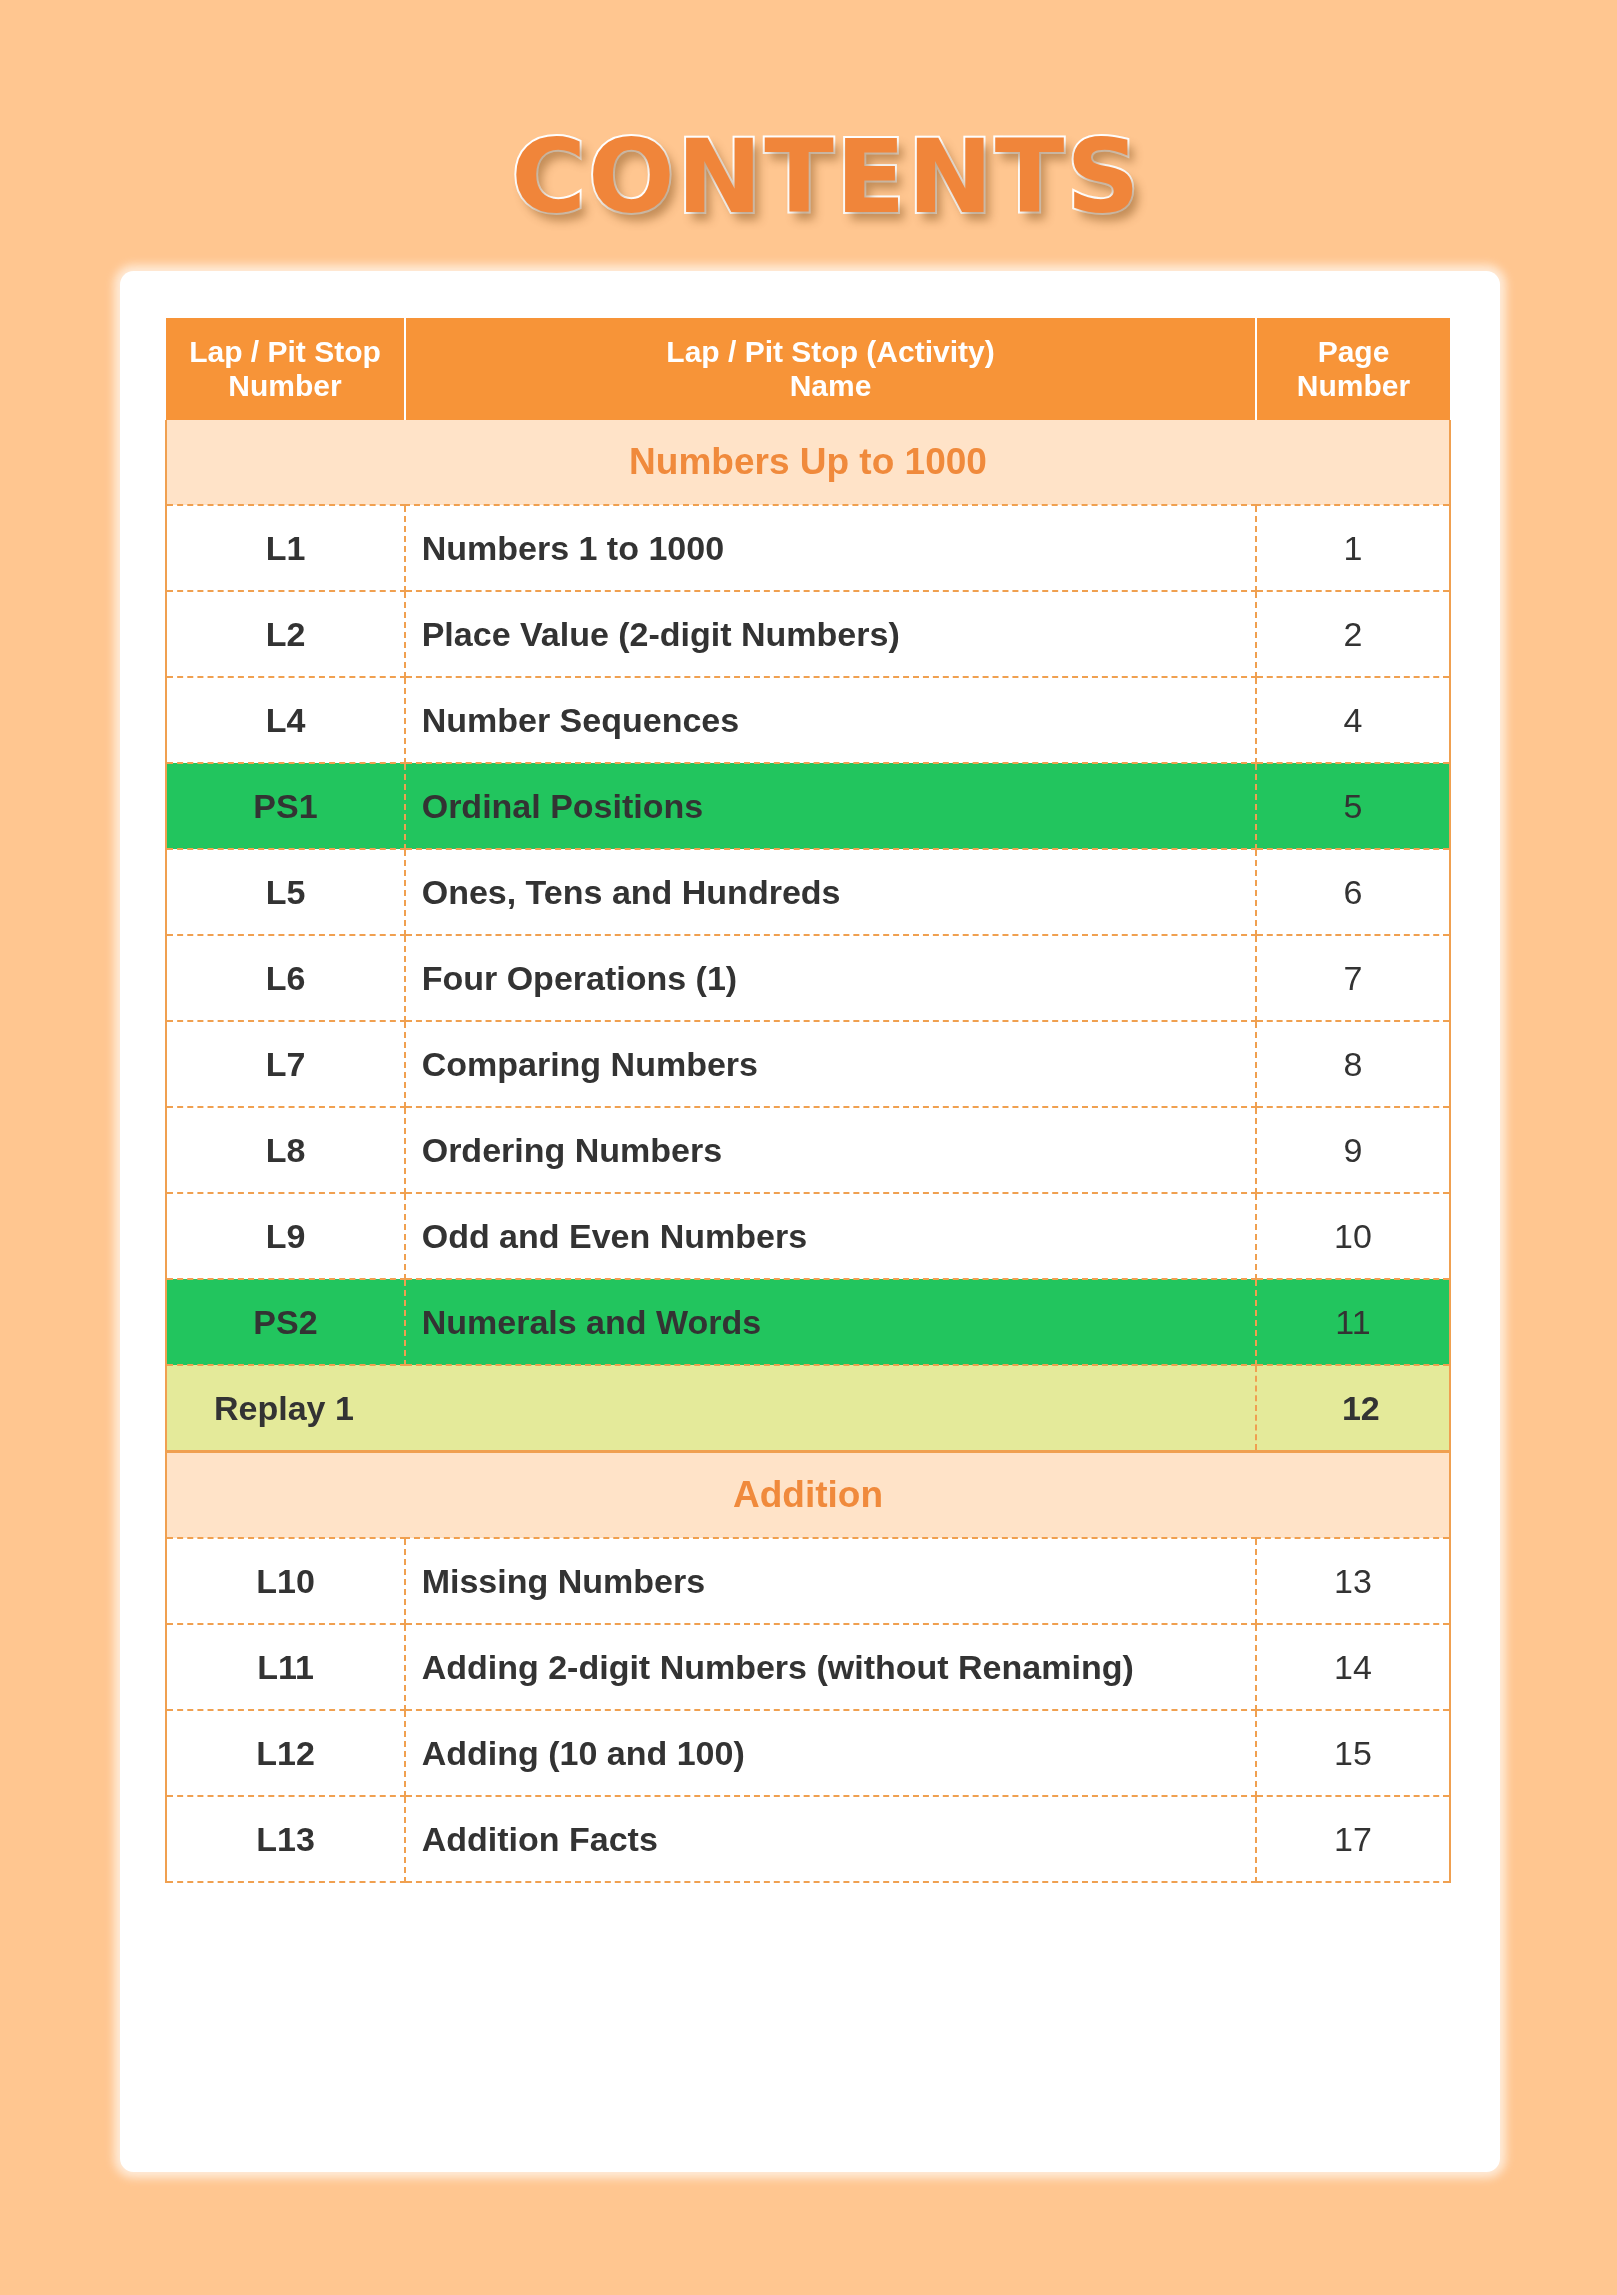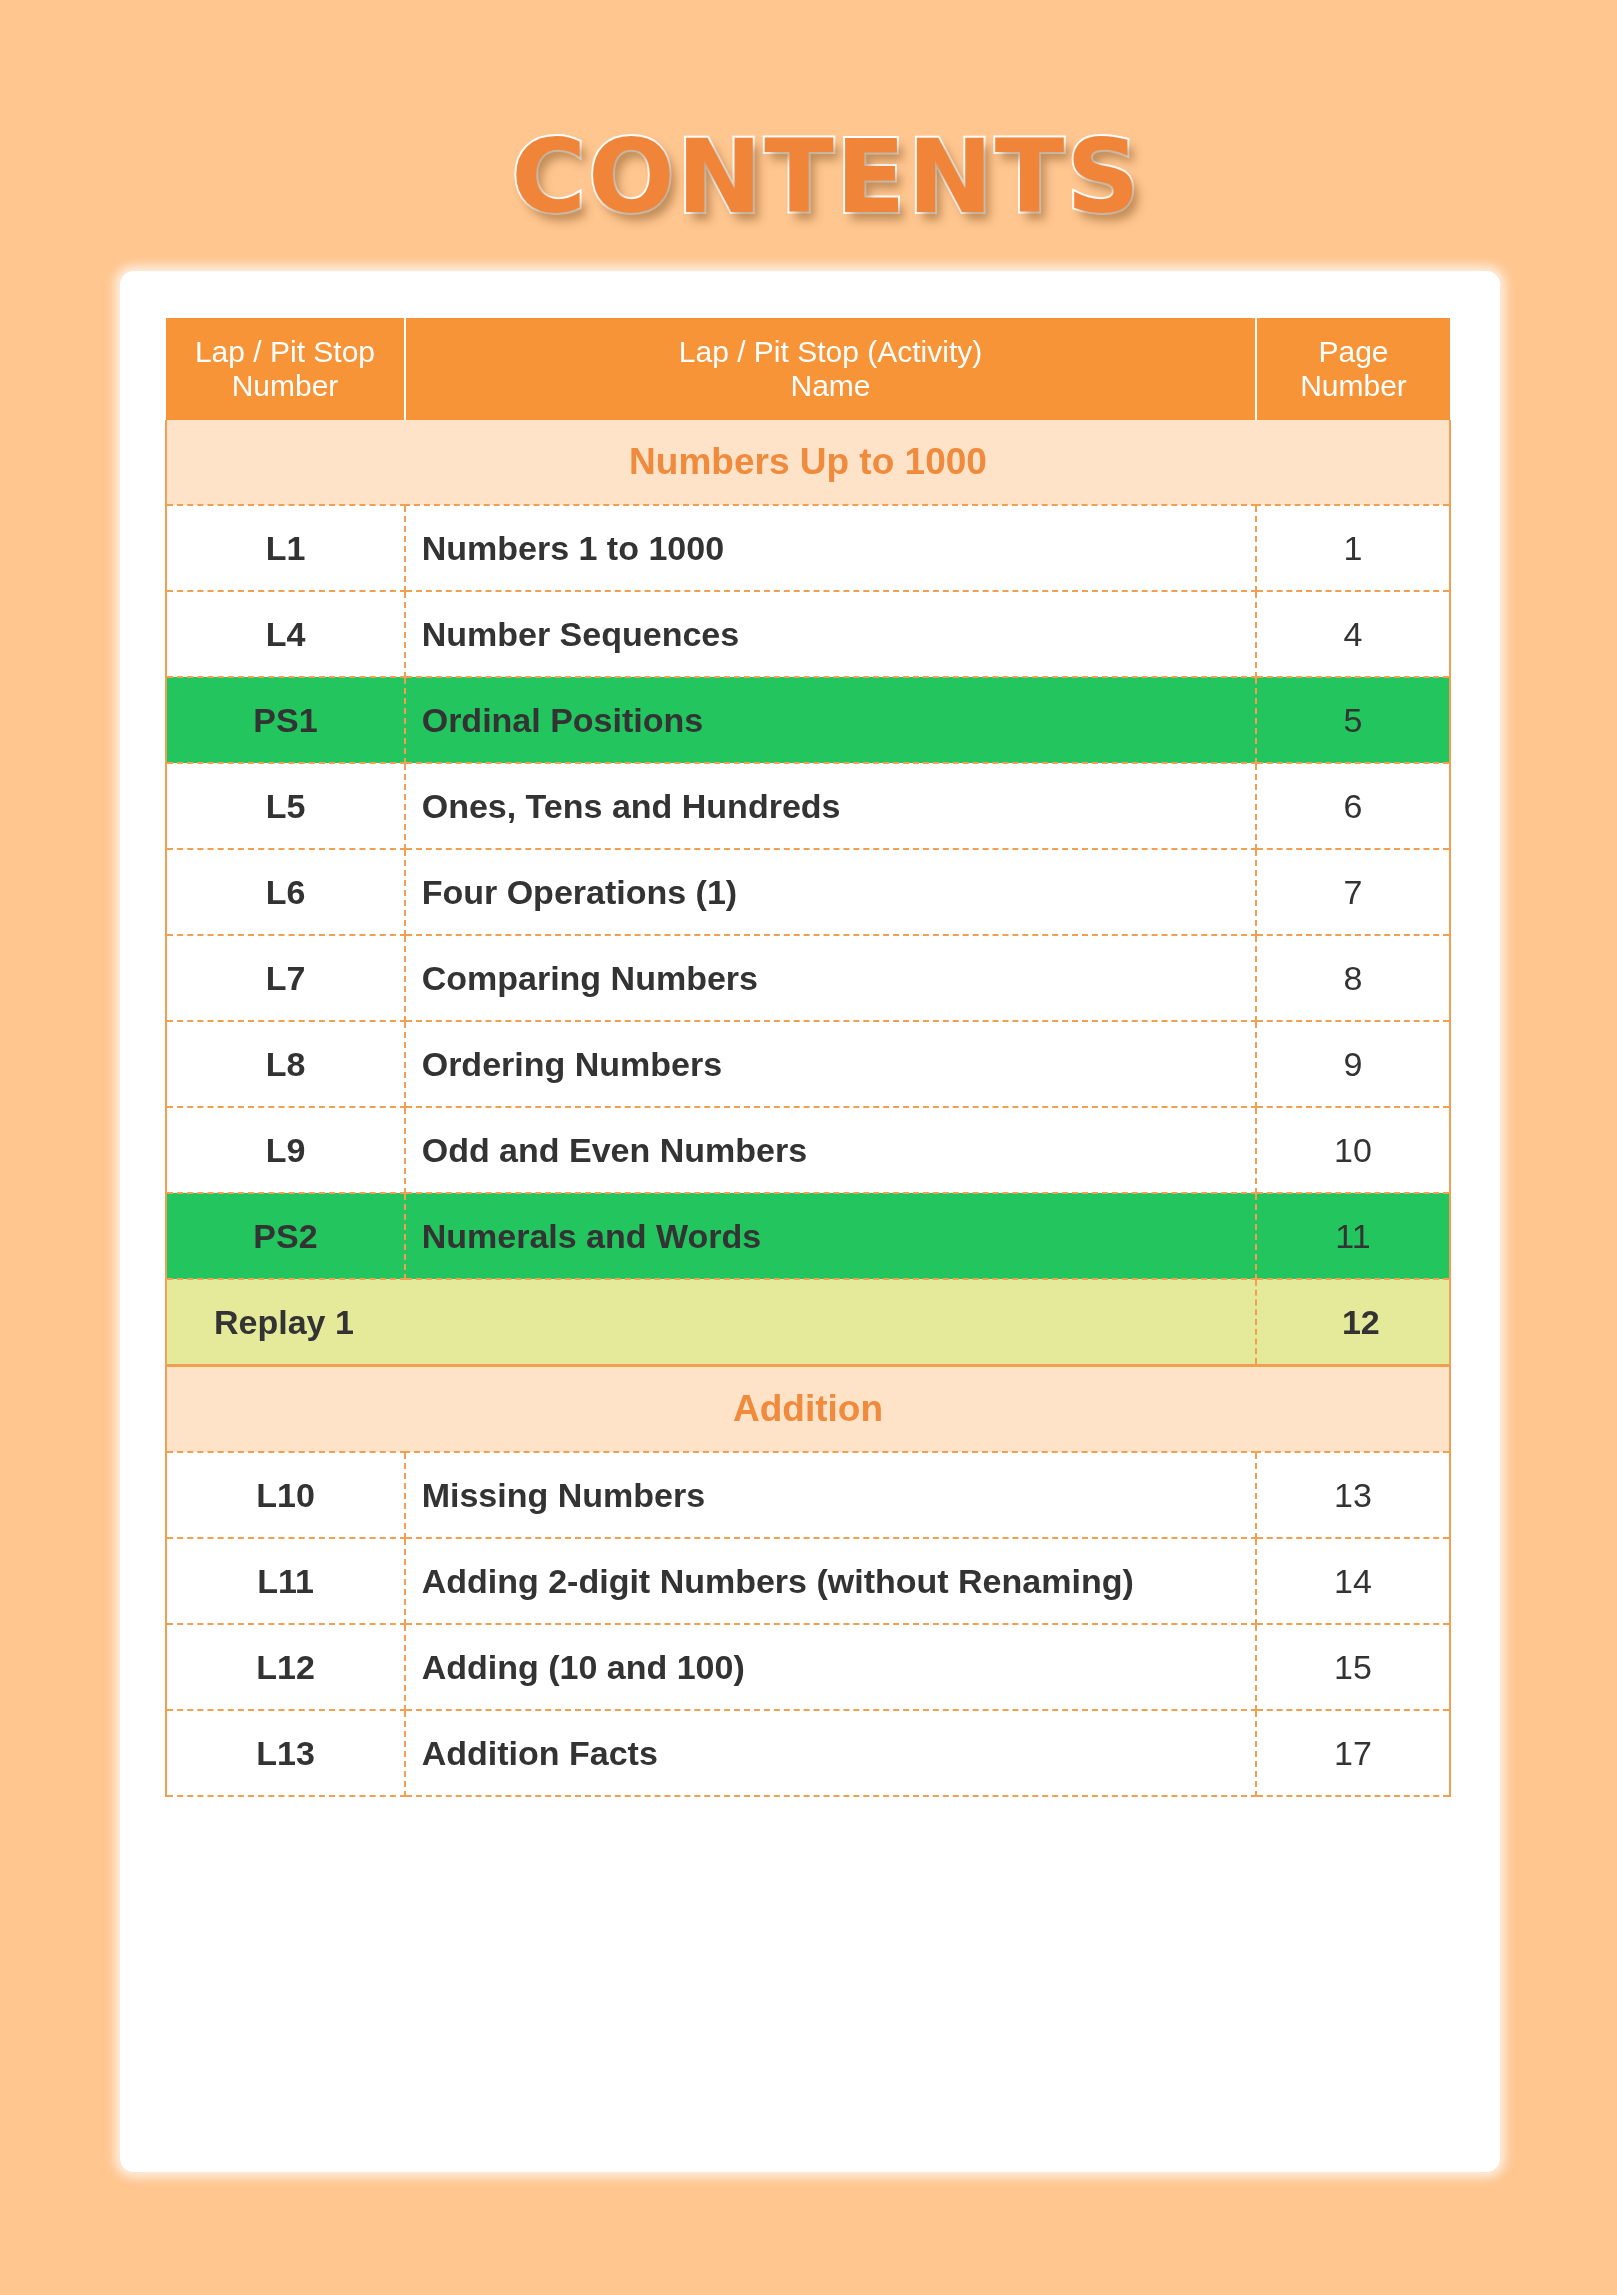--- a/index.html
+++ b/index.html
@@ -39,21 +39,21 @@
       width: 1284px;
       border-collapse: collapse;
       table-layout: fixed;
     }
     col.c1 { width: 239px; }
     col.c2 { width: 851px; }
     col.c3 { width: 194px; }
     th {
       background: #f79438;
       color: #ffffff;
-      font-weight: normal;
+      font-weight: bold;
       font-size: 30px;
       line-height: 34px;
       height: 102px;
       padding: 0;
       text-align: center;
       border-right: 2.9px solid #ffffff;
     }
     th:last-child { border-right: none; }
     td {
       height: 84px;
@@ -110,20 +110,25 @@
     </tr>
   </thead>
   <tbody>
     <tr class="section">
       <td colspan="3">Numbers Up to 1000</td>
     </tr>
     <tr>
       <td>L1</td>
       <td>Numbers 1 to 1000</td>
       <td>1</td>
+    </tr>
+    <tr>
+      <td>L2</td>
+      <td>Place Value (2-digit Numbers)</td>
+      <td>2</td>
     </tr>
     <tr>
       <td>L4</td>
       <td>Number Sequences</td>
       <td>4</td>
     </tr>
     <tr class="pitstop">
       <td>PS1</td>
       <td>Ordinal Positions</td>
       <td>5</td>

